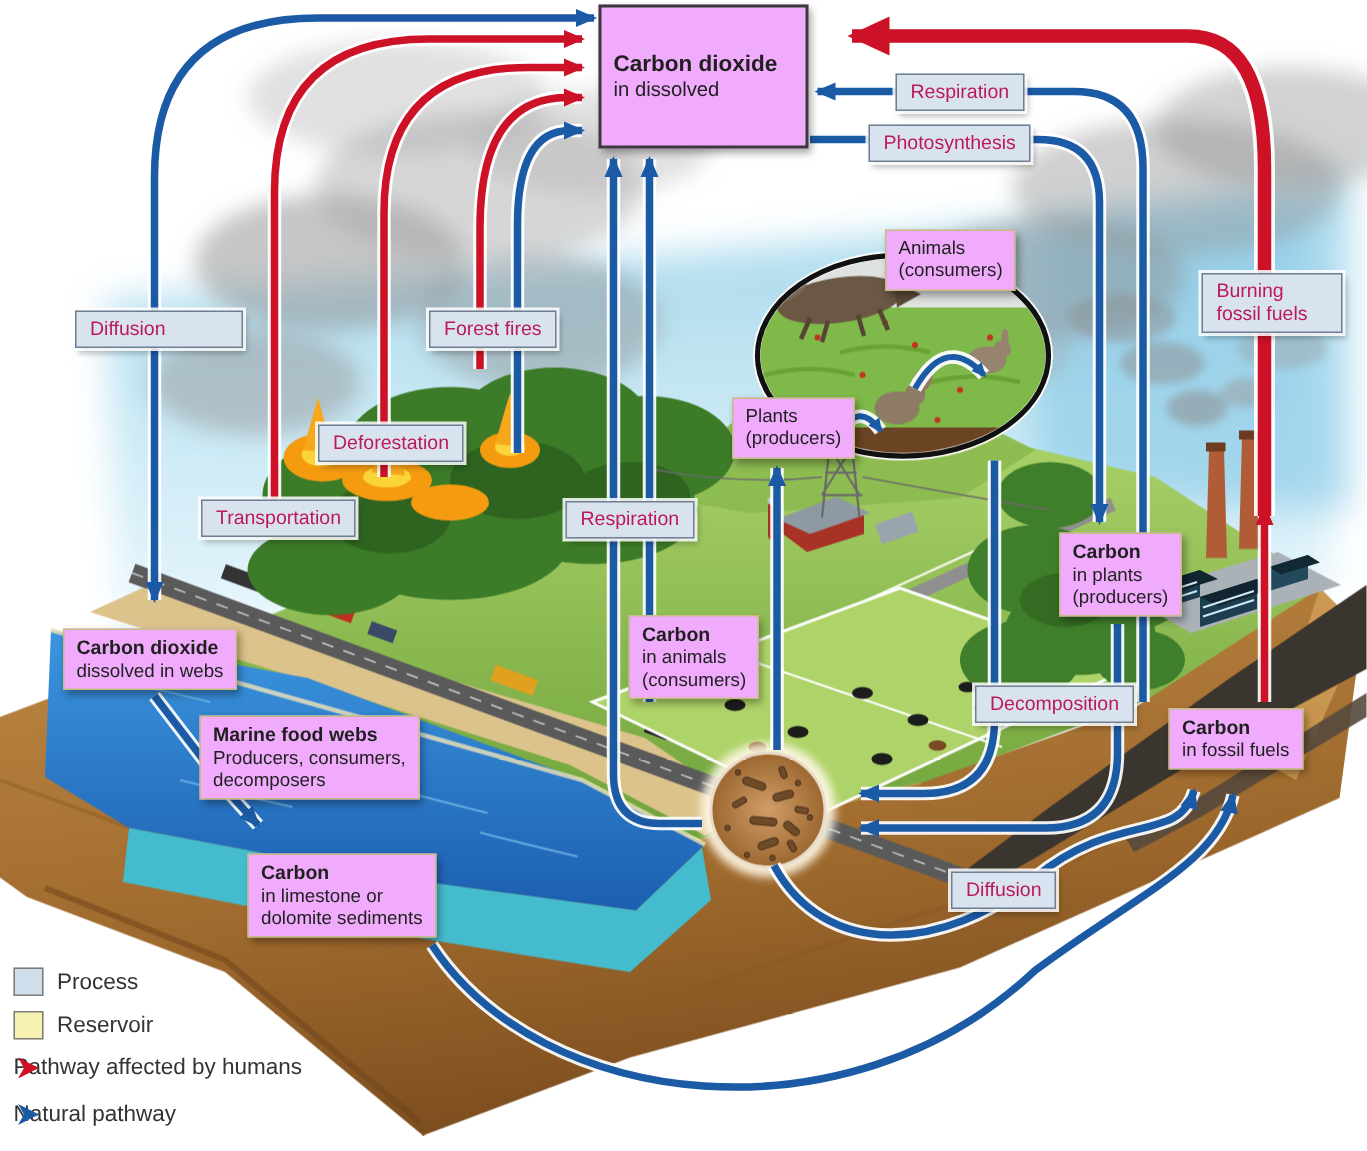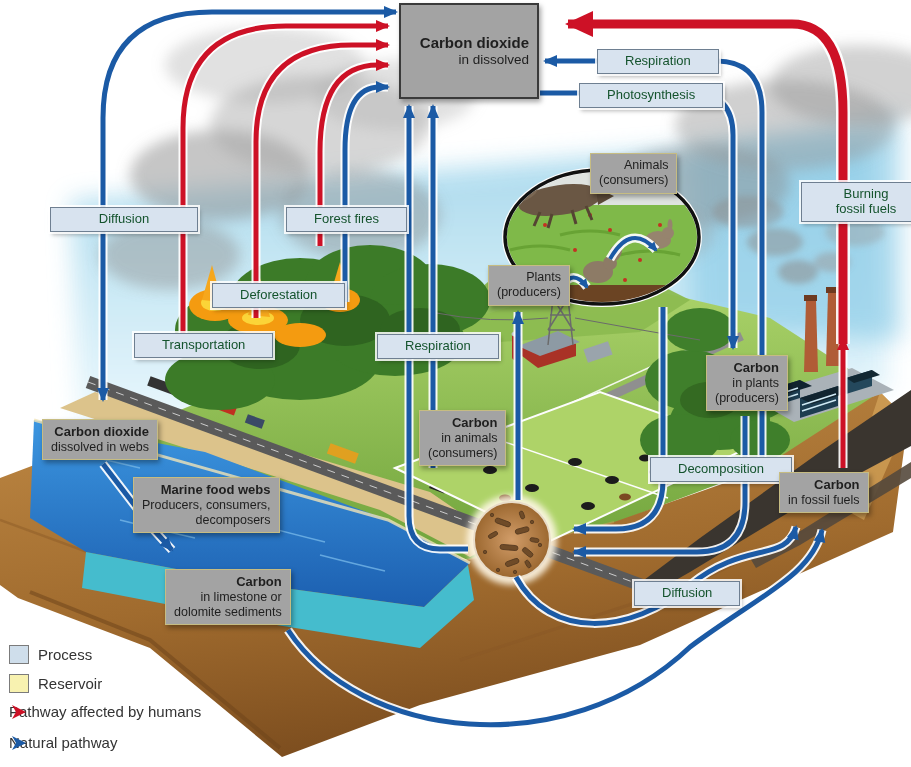--- a/index.html
+++ b/index.html
@@ -1,24 +1,24 @@
 <!DOCTYPE html>
 <html><head>
 <meta charset="utf-8">
 <style>
   html,body{margin:0;padding:0;background:#fff;}
   #stage{position:relative;width:911px;height:767px;background:#fff;overflow:hidden;
          font-family:"Liberation Sans",sans-serif;}
   #stage svg{position:absolute;left:0;top:0;}
   
-  .proc{position:absolute;background:#d8e3ef;border:1px solid #6e7f91;color:#14532d;
-        font-size:13px;line-height:1.15;padding:4px 27px;text-align:center;white-space:nowrap;
+  .proc{position:absolute;background:#d8e3ef;border:1px solid #6e7f91;color:#be185d;
+        font-size:13px;line-height:1.15;padding:4px 9px;white-space:nowrap;
         box-shadow:0 0 0 2px rgba(255,255,255,.85),2px 3px 4px rgba(0,0,0,.28);}
-  .resv{position:absolute;background:#a3a3a3;border:1px solid #c6bc82;color:#1f1f1f;
-        font-size:12.5px;line-height:1.22;padding:4px 8px;text-align:right;white-space:nowrap;
+  .resv{position:absolute;background:#f0abfc;border:1px solid #c6bc82;color:#1f1f1f;
+        font-size:12.5px;line-height:1.22;padding:4px 8px;text-align:left;white-space:nowrap;
         box-shadow:2px 3px 5px rgba(0,0,0,.35);}
   .resv .t{font-weight:bold;font-size:13px;}
   #atm{left:399px;top:3px;width:140px;height:96px;box-sizing:border-box;border:2px solid #3a3a3a;
        display:flex;flex-direction:column;justify-content:center;}
   #atm .t{font-size:15px;}
   #atm .s{font-size:13.5px;}
   .wrapbox{white-space:normal;width:74px;}
   
   .lg-row{position:absolute;display:flex;align-items:center;gap:9px;}
   .lg-sw{width:20px;height:19px;border:1px solid #7b7b7b;box-sizing:border-box;}

